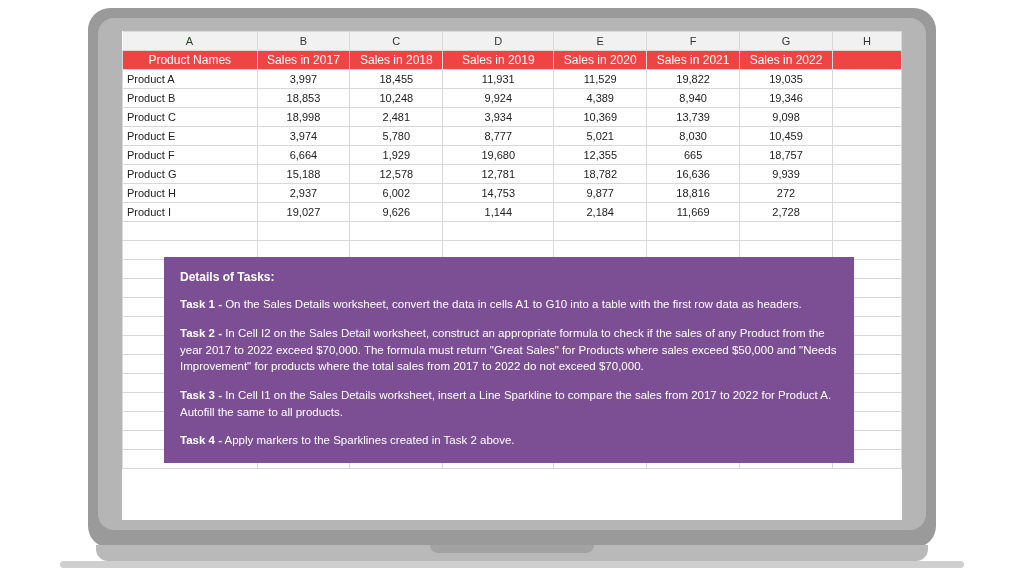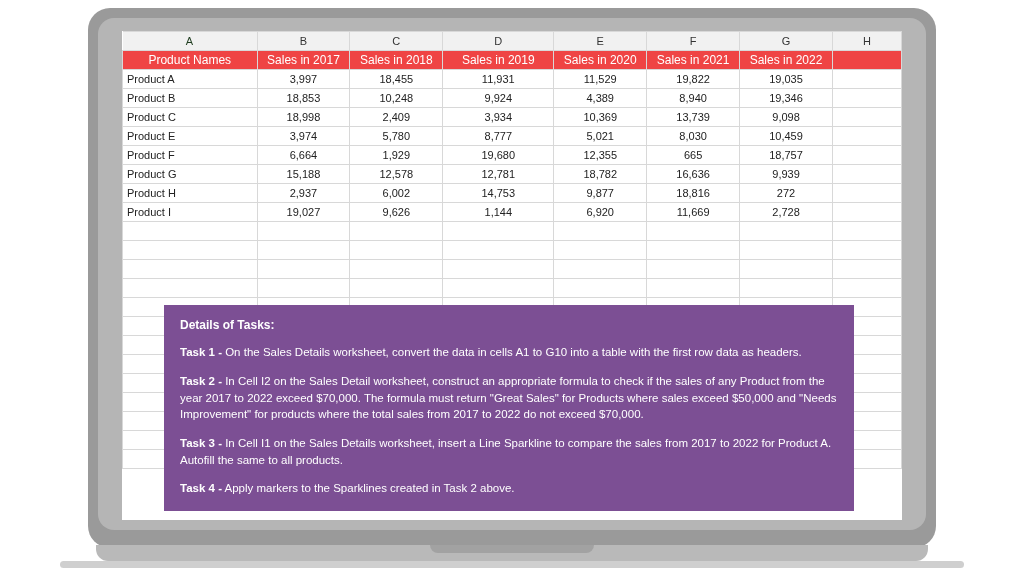--- a/index.html
+++ b/index.html
@@ -138,21 +138,20 @@
     position: absolute;
     left: 42px;
     top: 226px;
     width: 690px;
     background: #7c4f94;
     color: #ffffff;
     padding: 12px 16px 14px 16px;
     box-sizing: border-box;
     font-size: 11.5px;
     line-height: 1.45;
-    margin-top: 48px;
   }
   .tasks h3 {
     margin: 0 0 10px 0;
     font-size: 12px;
     font-weight: bold;
   }
   .tasks p {
     margin: 0 0 12px 0;
   }
   .tasks p:last-child { margin-bottom: 0; }
@@ -213,21 +212,21 @@
           <td class="numcell">10,248</td>
           <td class="col-d numcell">9,924</td>
           <td class="numcell">4,389</td>
           <td class="numcell">8,940</td>
           <td class="numcell">19,346</td>
           <td class="col-h blankcell"></td>
         </tr>
         <tr>
           <td class="col-a namecell">Product C</td>
           <td class="numcell">18,998</td>
-          <td class="numcell">2,409</td>
+          <td class="numcell">2,481</td>
           <td class="col-d numcell">3,934</td>
           <td class="numcell">10,369</td>
           <td class="numcell">13,739</td>
           <td class="numcell">9,098</td>
           <td class="col-h blankcell"></td>
         </tr>
         <tr>
           <td class="col-a namecell">Product E</td>
           <td class="numcell">3,974</td>
           <td class="numcell">5,780</td>
@@ -265,21 +264,21 @@
           <td class="numcell">9,877</td>
           <td class="numcell">18,816</td>
           <td class="numcell">272</td>
           <td class="col-h blankcell"></td>
         </tr>
         <tr>
           <td class="col-a namecell">Product I</td>
           <td class="numcell">19,027</td>
           <td class="numcell">9,626</td>
           <td class="col-d numcell">1,144</td>
-          <td class="numcell">6,920</td>
+          <td class="numcell">2,184</td>
           <td class="numcell">11,669</td>
           <td class="numcell">2,728</td>
           <td class="col-h blankcell"></td>
         </tr>
 
         <tr>
           <td class="col-a"></td>
           <td></td>
           <td></td>
           <td class="col-d"></td>

